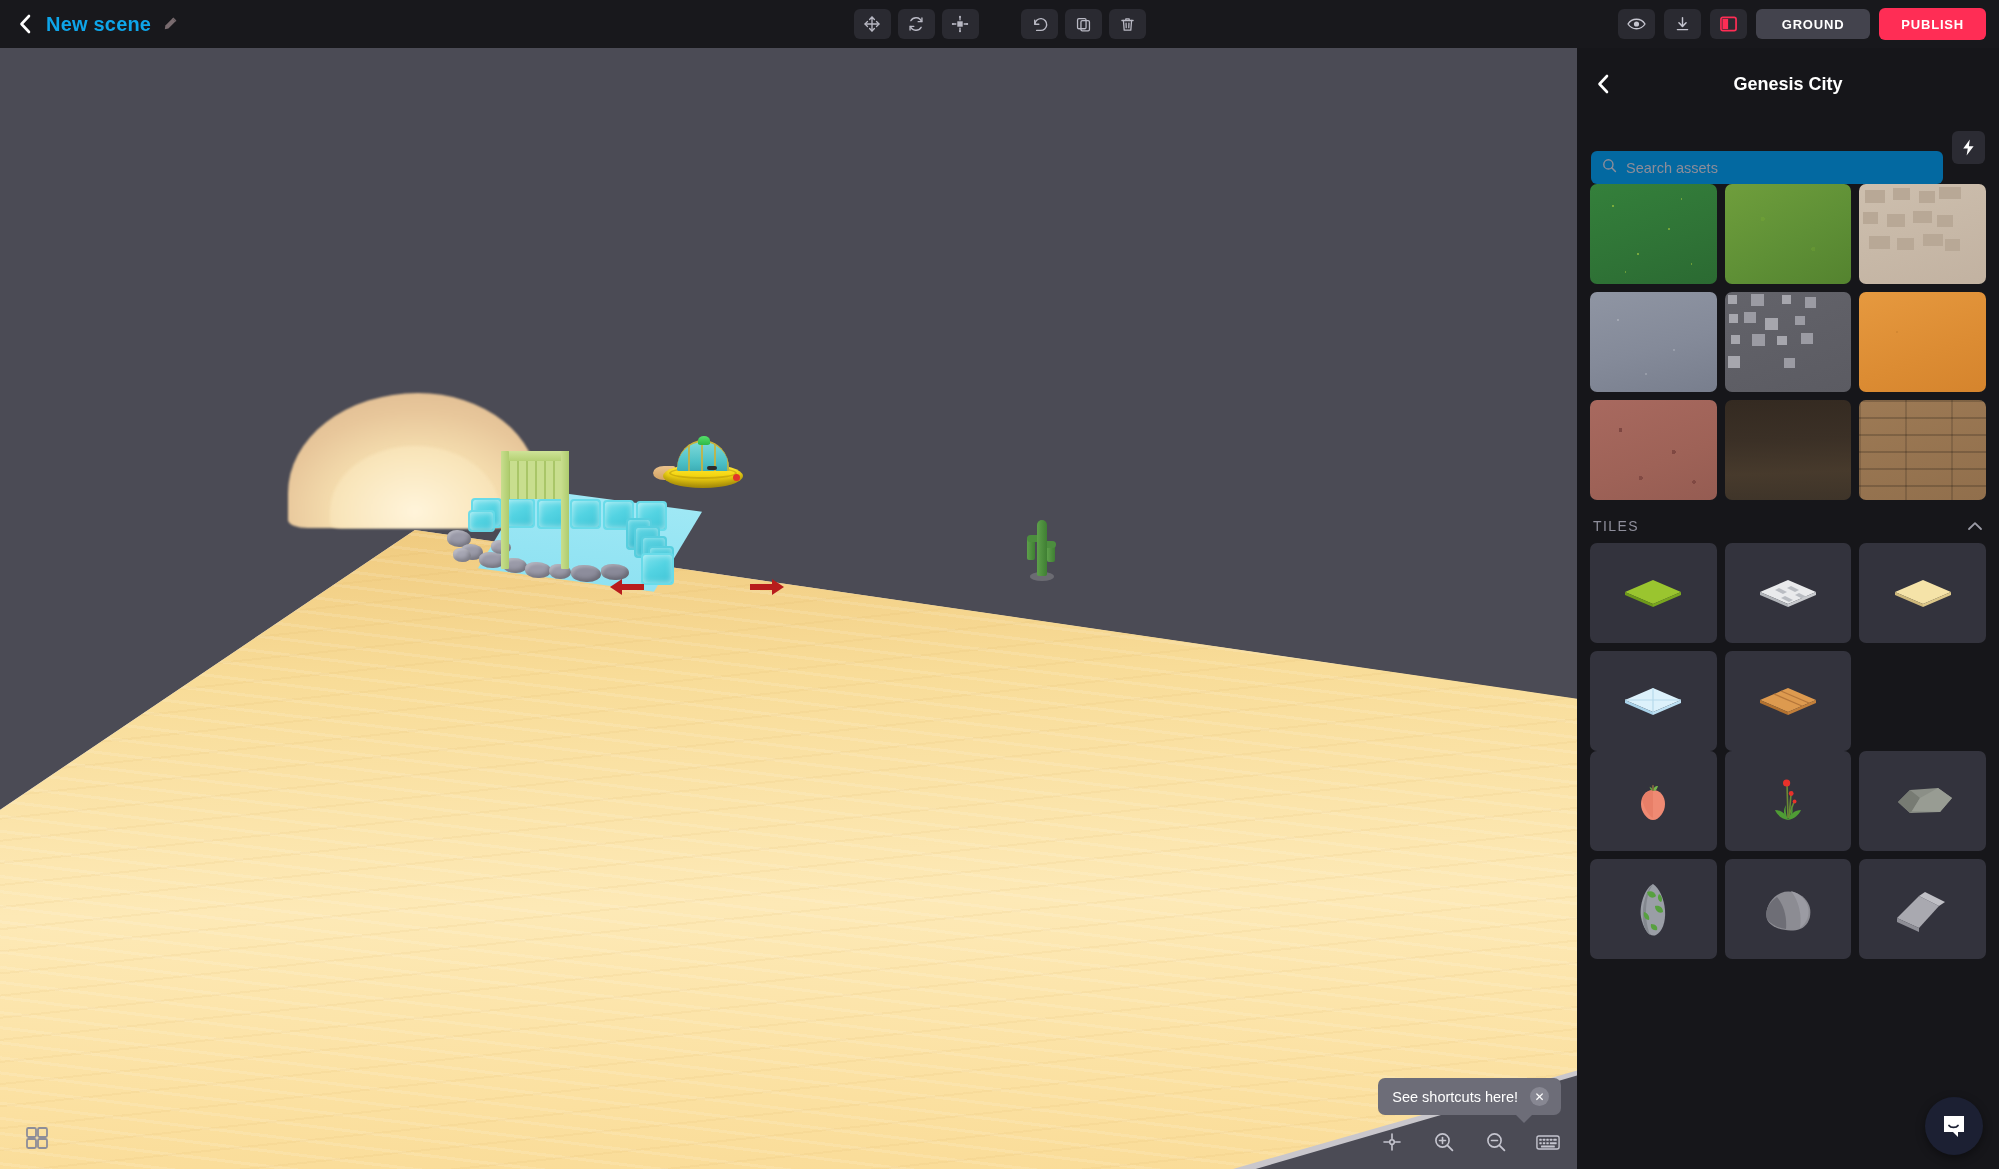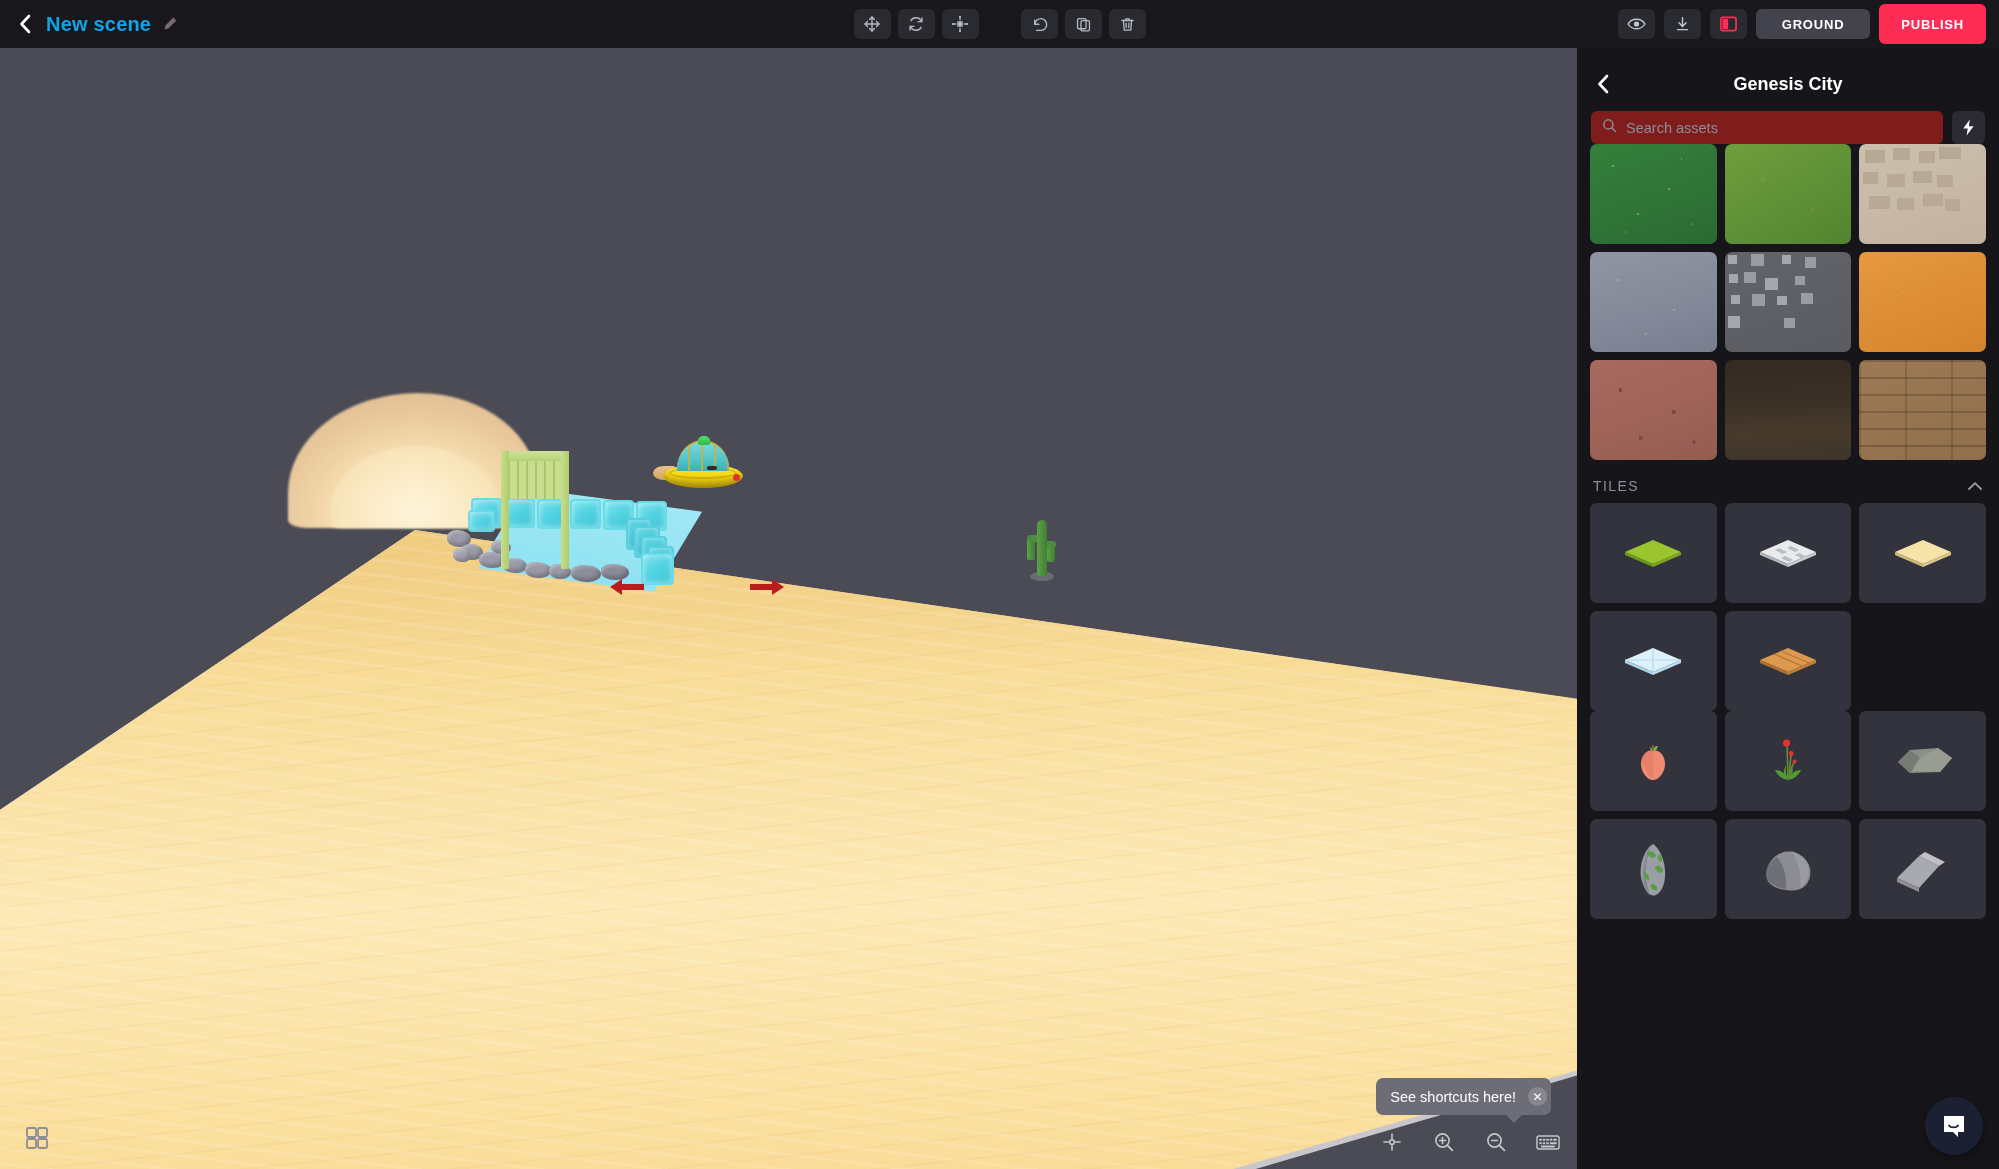--- a/index.html
+++ b/index.html
@@ -57,21 +57,21 @@
     cursor: pointer;
   }
   .btn-share {
     height: 30px; padding: 0 26px; border-radius: 6px;
     background: #43434d; color: #fff;
     font-size: 13px; font-weight: bold; letter-spacing: .8px;
     display: flex; align-items: center; justify-content: center; cursor: pointer;
     border: none; font-family: inherit;
   }
   .btn-publish {
-    height: 40px; padding: 0 22px; border-radius: 6px;
+    height: 32px; padding: 0 22px; border-radius: 6px;
     background: #ff2d55; color: #fff;
     font-size: 13px; font-weight: bold; letter-spacing: .8px;
     display: flex; align-items: center; justify-content: center; cursor: pointer;
     border: none; font-family: inherit;
   }
 
   
   .viewport {
     position: absolute; top: 48px; left: 0;
     width: 1577px; height: 1121px;
@@ -215,23 +215,23 @@
 
   
   .vp-controls {
     position: absolute; right: 16px; bottom: 14px;
     display: flex; align-items: center; gap: 26px;
     z-index: 30;
   }
   .vp-ctrl { width: 26px; height: 26px; display:flex; align-items:center; justify-content:center; cursor:pointer; }
 
   .tooltip {
-    position: absolute; right: 26px; bottom: 54px;
+    position: absolute; right: 16px; bottom: 54px;
     background: #6d6d78; color: #fff;
-    border-radius: 7px; padding: 9px 4px 9px 14px;
+    border-radius: 7px; padding: 9px 12px 9px 14px;
     display: flex; align-items: center; gap: 12px;
     font-size: 14.5px; white-space: nowrap;
     z-index: 31;
   }
   .tooltip:after {
     content:""; position:absolute; right: 28px; bottom: -8px;
     border-left: 9px solid transparent; border-right: 9px solid transparent;
     border-top: 9px solid #6d6d78;
   }
   .tt-close {
@@ -256,22 +256,22 @@
     position: absolute; left: 14px; top: 50%; transform: translateY(-50%);
     width: 24px; height: 26px; display:flex; align-items:center; justify-content:center; cursor:pointer;
   }
   .panel-title { color: #fff; font-size: 18px; font-weight: bold; }
 
   .search-row {
     display: flex; align-items: center; gap: 9px;
     padding: 3px 14px 0 14px;
   }
   .search-box {
-    flex: 1; height: 33px; background: #7f1d1d; border-radius: 6px;
-    display: flex; align-items: center; gap: 9px; padding: 0 11px;
+    flex: 1; height: 33px; background: #0369a1; border-radius: 6px;
+    display: flex; align-items: center; gap: 9px; padding: 0 11px; margin-top: 40px;
   }
   .search-box input {
     flex: 1; background: transparent; border: none; outline: none;
     color: #d8d8de; font-size: 14.5px; font-family: inherit;
   }
   .search-box input::placeholder { color: #8d8d99; }
   .bolt-btn {
     width: 33px; height: 33px; background: #2b2b33; border-radius: 6px;
     display: flex; align-items: center; justify-content: center; cursor: pointer;
   }

